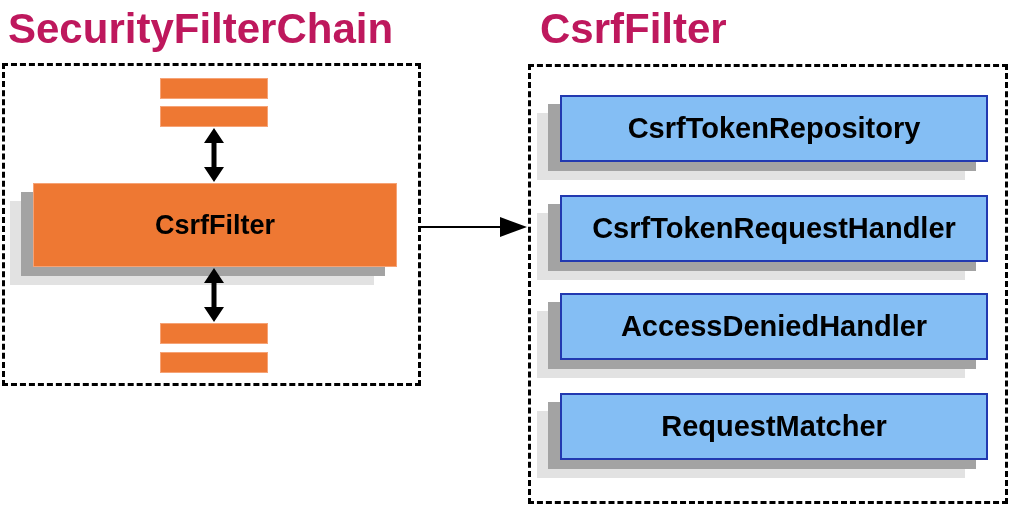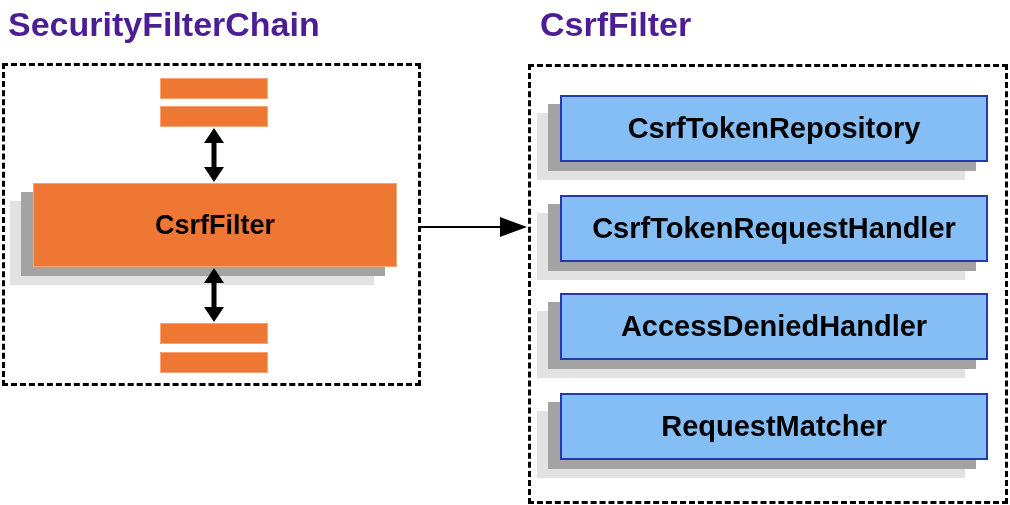--- a/index.html
+++ b/index.html
@@ -6,23 +6,23 @@
   #canvas{
     position:relative;
     width:1010px;height:505px;
     background:#ffffff;
     font-family:"Liberation Sans", sans-serif;
     overflow:hidden;
   }
   .title{
     position:absolute;
     top:5px;
-    font-size:34px;
+    font-size:42px;
     font-weight:700;
-    color:#4c1d95;
+    color:#be185d;
     letter-spacing:0px;
     white-space:nowrap;
   }
   #left-title{left:8px;}
   #right-title{left:540px;}
 
   .dashed-box{
     position:absolute;
     border:3px dashed #000;
     background:transparent;

